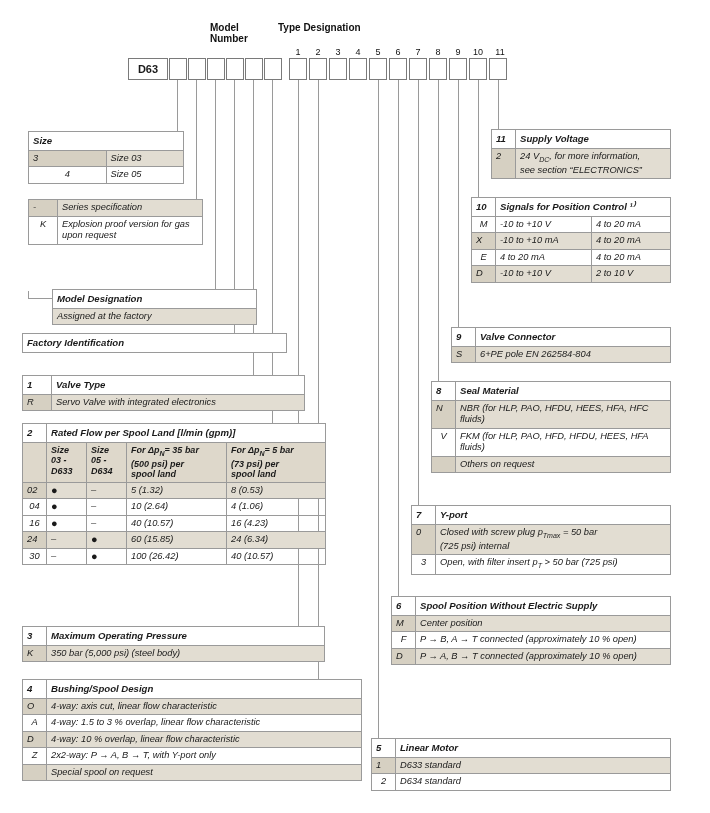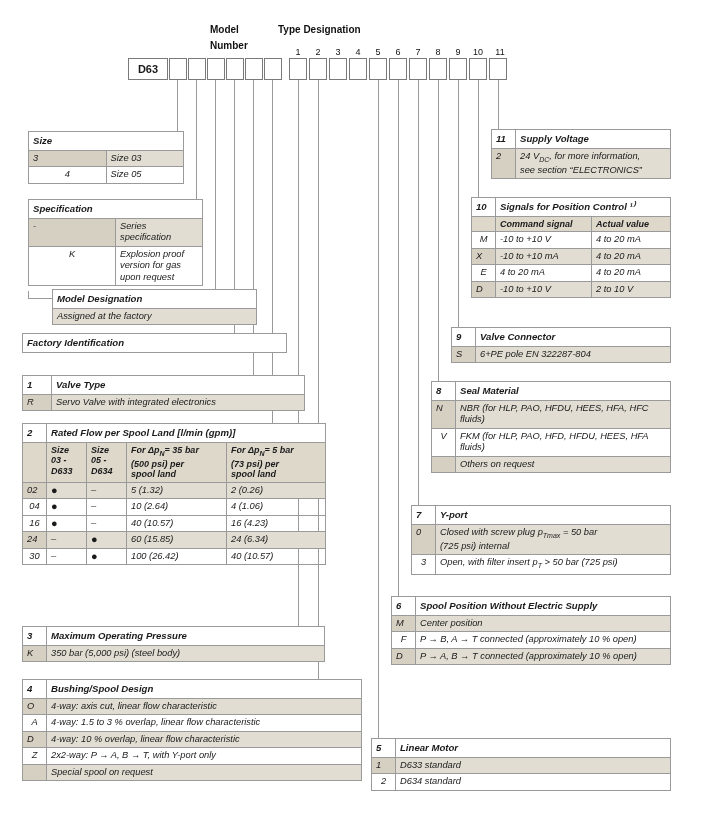--- a/index.html
+++ b/index.html
@@ -16,21 +16,21 @@
     color: #1a1a1a;
     overflow: hidden;
   }
 
   
   #code-header { position: absolute; left: 0; top: 0; width: 710px; height: 90px; }
   .hdr-label {
     position: absolute;
     font-weight: bold;
     font-size: 10px;
-    line-height: 16px;
+    line-height: 11px;
     color: #111;
   }
   .code-box {
     position: absolute;
     border: 1px solid #7a7a7a;
     background: #fff;
     height: 22px;
     box-sizing: border-box;
   }
   .code-box.filled {
@@ -199,23 +199,20 @@
           <td class="keyplain">4</td>
           <td>Size 05</td>
         </tr>
   </tbody>
     </table>
 </div>
 
 <div class="block" style="left:28px; top:199px; width:175px;">
   <table class="tbl">
     <tbody>
-        <tr class="title-row">
-          <td colspan="2">Specification</td>
-        </tr>
     <tr class="shade">
           <td class="key">-</td>
           <td>Series specification</td>
         </tr>
     <tr>
           <td class="keyplain">K</td>
           <td>Explosion proof version for gas upon request</td>
         </tr>
   </tbody>
     </table>
@@ -278,21 +275,21 @@
       <td>Size<br>03 -<br>D633</td>
       <td>Size<br>05 -<br>D634</td>
       <td>For Δp<span class="sub">N</span>= 35 bar<br>(500 psi) per<br>spool land</td>
       <td>For Δp<span class="sub">N</span>= 5 bar<br>(73 psi) per<br>spool land</td>
     </tr>
     <tr class="shade">
       <td class="key">02</td>
       <td class="ctr dot">●</td>
       <td class="ctr">–</td>
       <td>5 (1.32)</td>
-      <td>2 (0.26)</td>
+      <td>8 (0.53)</td>
     </tr>
     <tr>
       <td class="keyplain">04</td>
       <td class="ctr dot">●</td>
       <td class="ctr">–</td>
       <td>10 (2.64)</td>
       <td>4 (1.06)</td>
     </tr>
     <tr>
       <td class="keyplain">16</td>
@@ -397,25 +394,20 @@
     <colgroup>
         <col style="width:24px">
         <col style="width:96px">
         <col>
       </colgroup>
     <tbody>
         <tr class="title-row">
       <td class="key b">10</td>
       <td colspan="2">Signals for Position Control ¹⁾</td>
     </tr>
-    <tr class="hdr-sub">
-      <td style="background:#ded8cb;"></td>
-      <td>Command signal</td>
-      <td>Actual value</td>
-    </tr>
     <tr>
       <td class="keyplain">M</td>
       <td>-10 to +10 V</td>
       <td>4 to 20 mA</td>
     </tr>
     <tr class="shade">
       <td class="key">X</td>
       <td>-10 to +10 mA</td>
       <td>4 to 20 mA</td>
     </tr>
@@ -439,21 +431,21 @@
         <col style="width:24px">
         <col>
       </colgroup>
     <tbody>
         <tr class="title-row">
       <td class="key b">9</td>
       <td>Valve Connector</td>
     </tr>
     <tr class="shade">
           <td class="key">S</td>
-          <td>6+PE pole EN 322287-804</td>
+          <td>6+PE pole EN 262584-804</td>
         </tr>
   </tbody>
     </table>
 </div>
 
 <div class="block" style="left:431px; top:381px; width:240px;">
   <table class="tbl">
     <colgroup>
         <col style="width:24px">
         <col>

